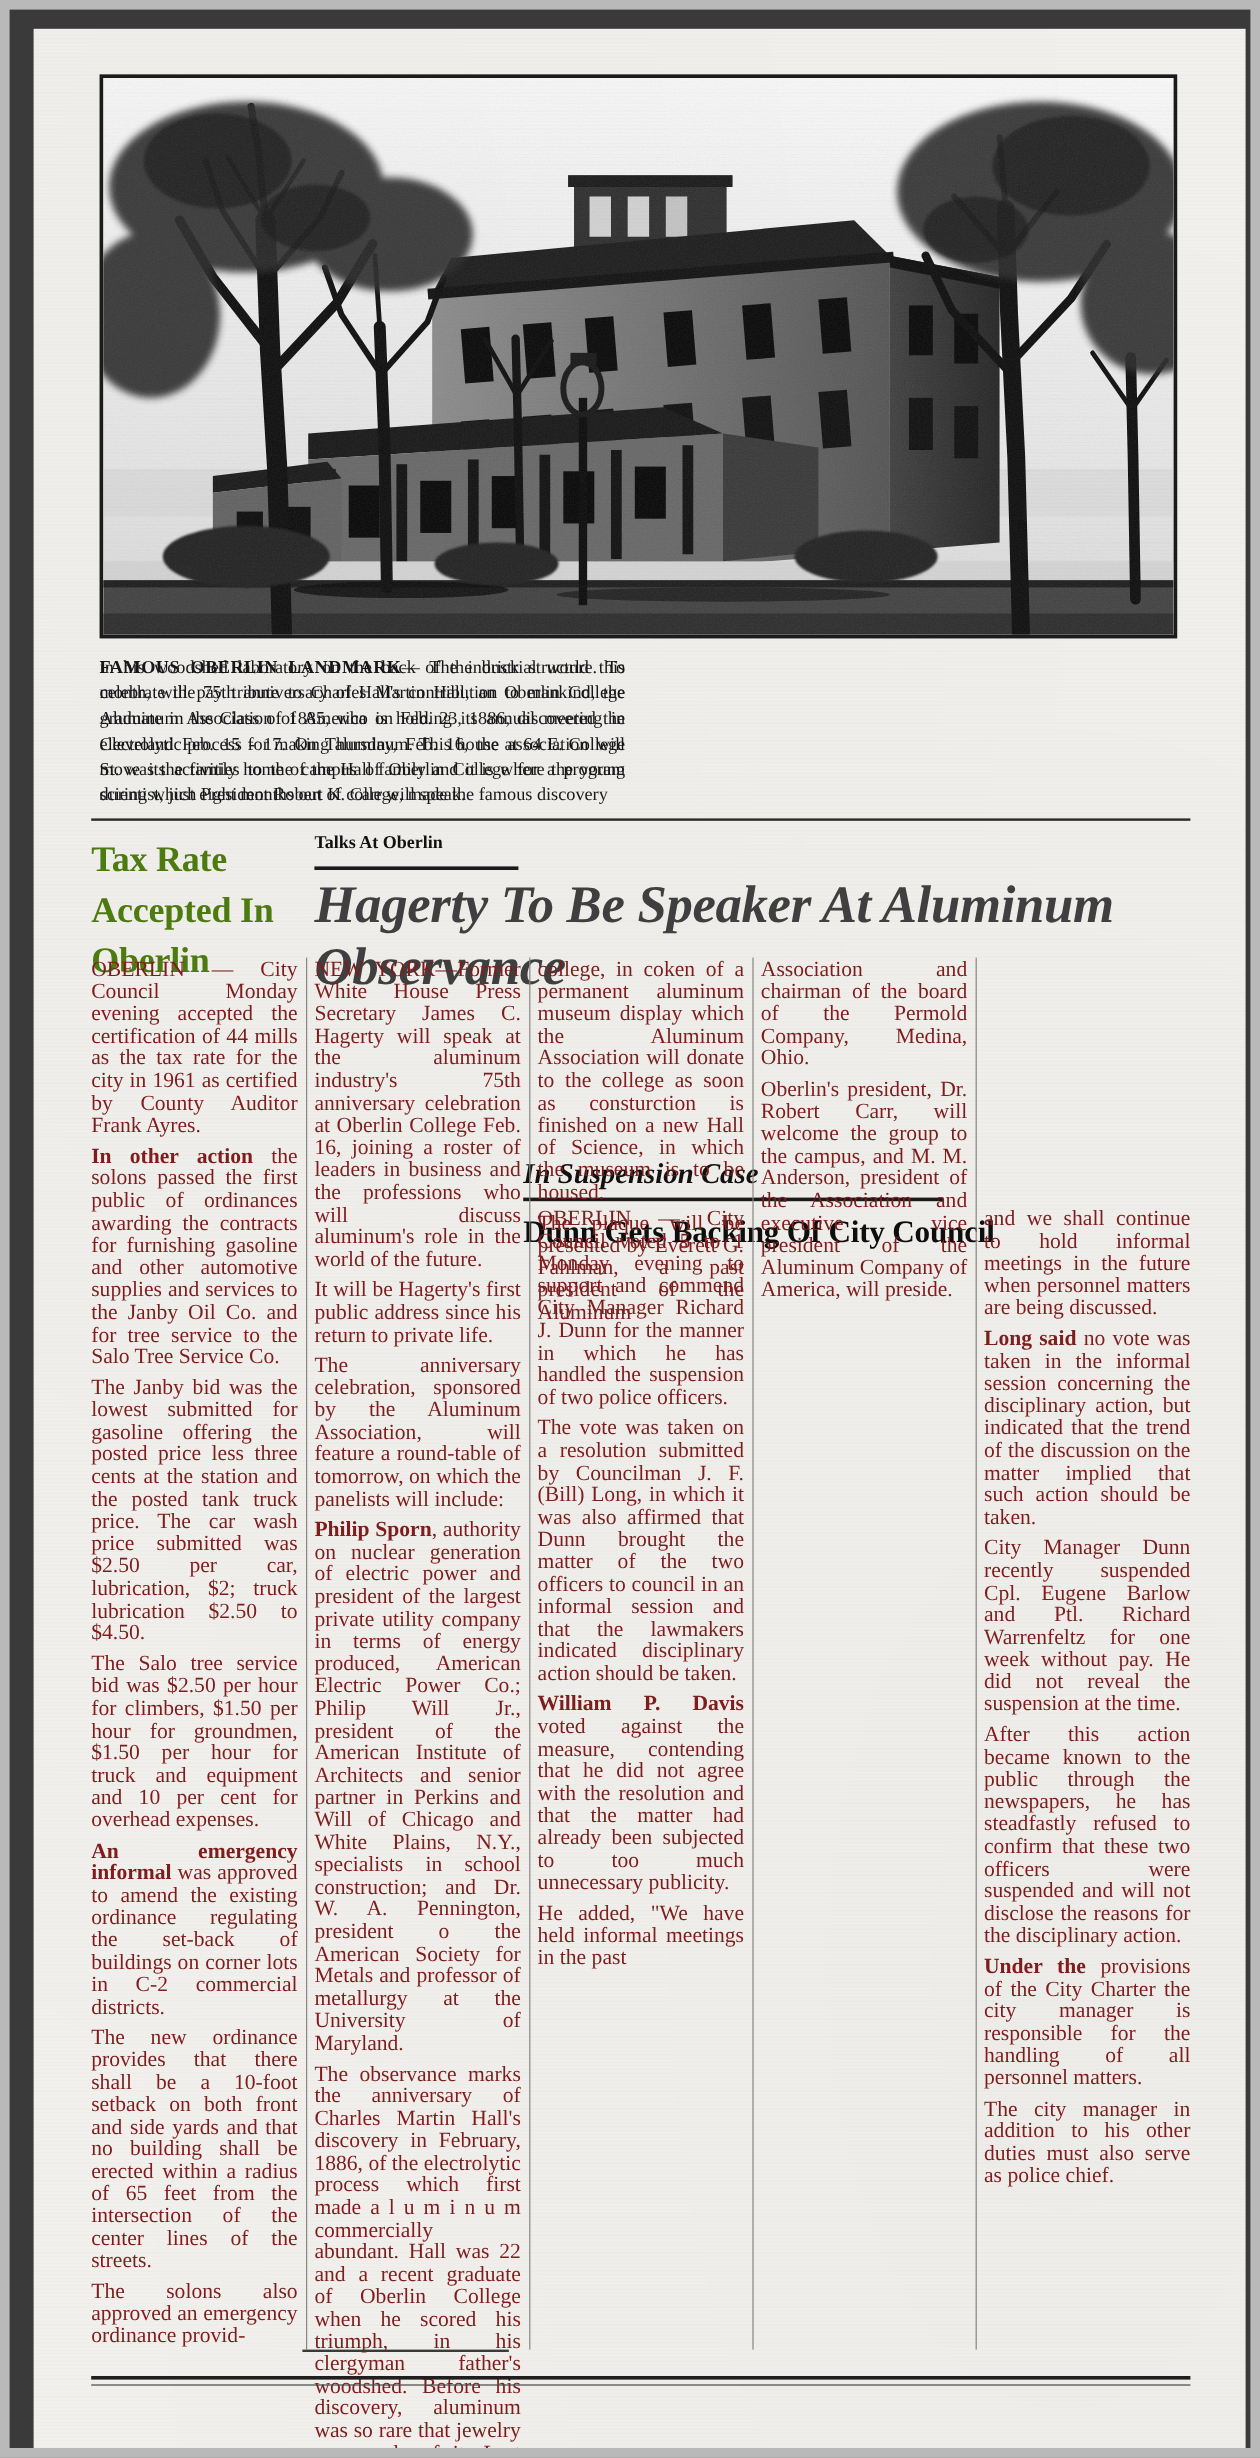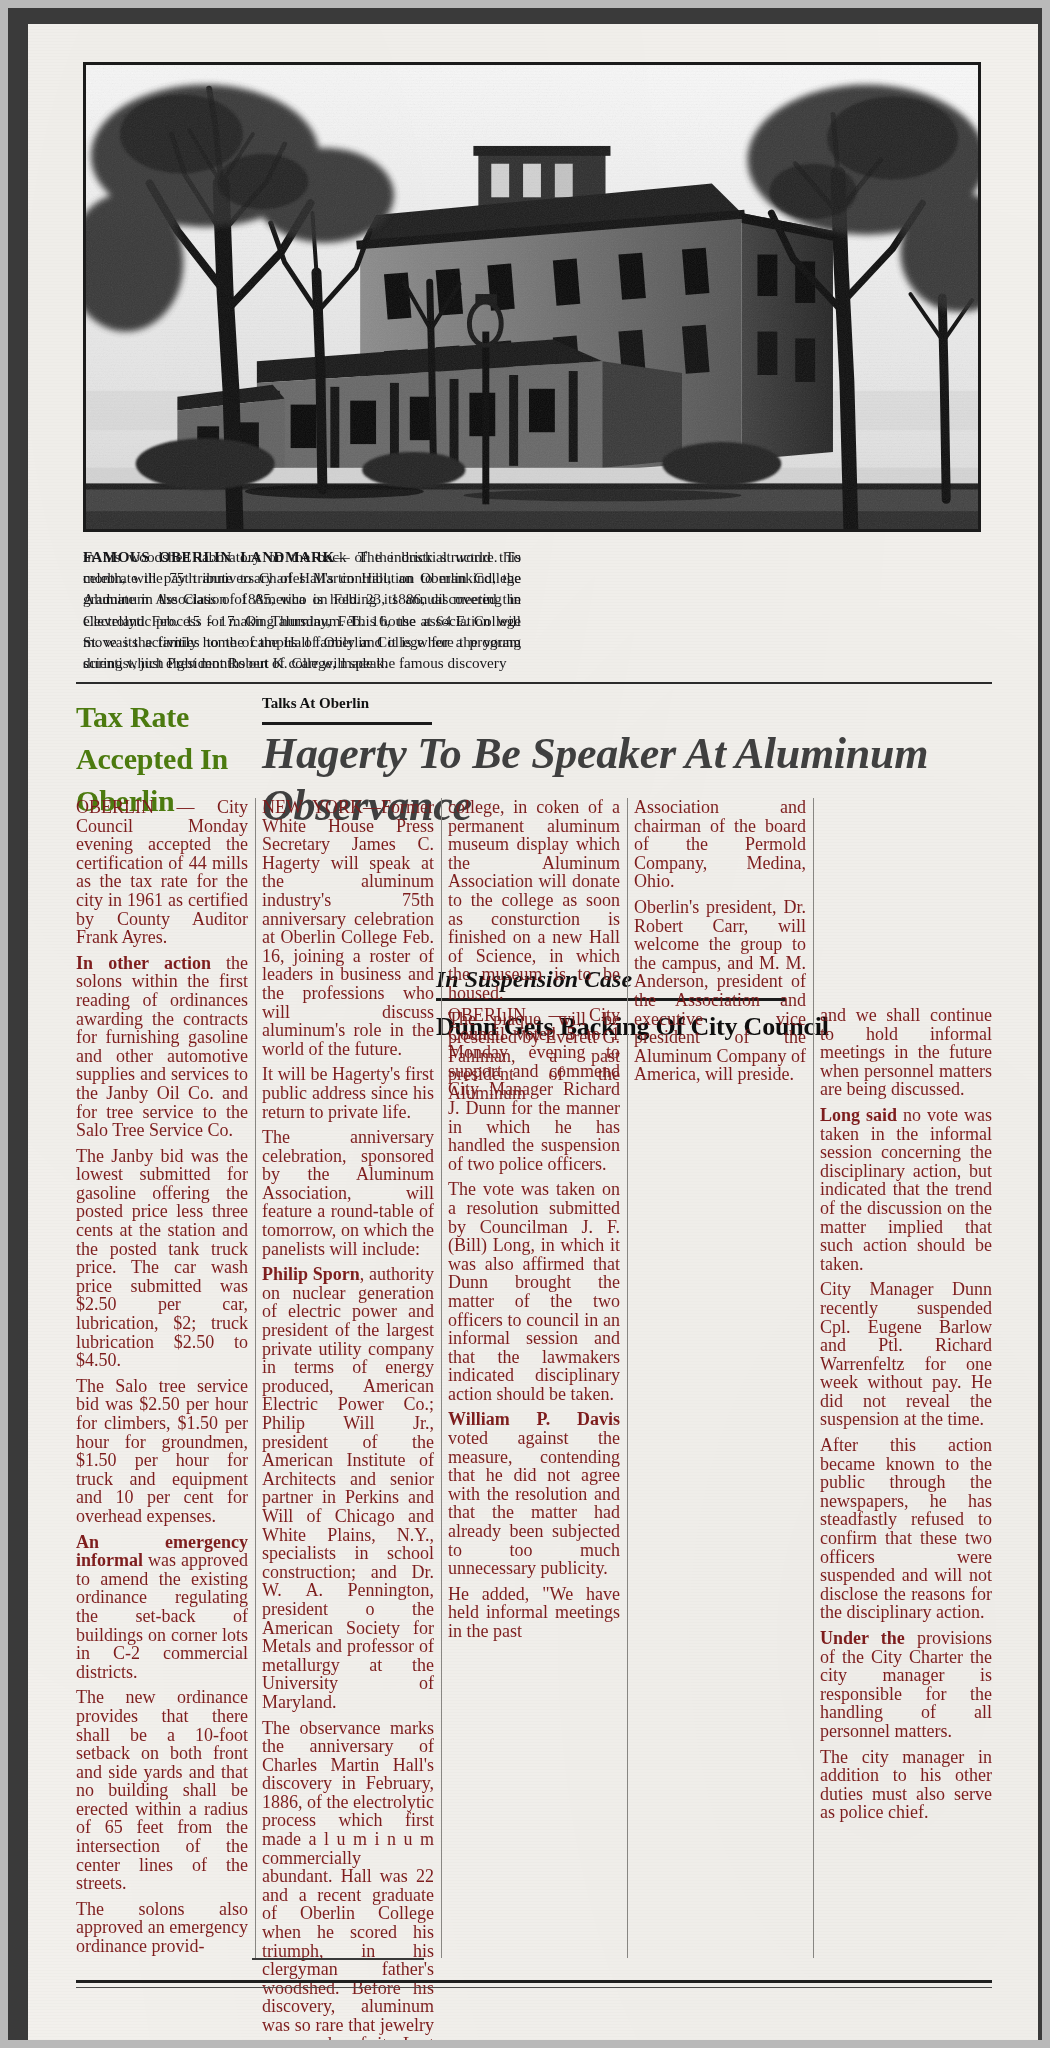--- a/index.html
+++ b/index.html
@@ -448,21 +448,21 @@
 
         <div class="cols">
 
           <div class="vrule" style="left:179px; top:0px; height:1160px;"></div>
           <div class="vrule" style="left:365px; top:0px; height:1160px;"></div>
           <div class="vrule" style="left:551px; top:0px; height:1160px;"></div>
           <div class="vrule" style="left:737px; top:0px; height:1160px;"></div>
 
           <div class="col c1">
             <p>OBERLIN — City Council Monday evening accepted the certification of 44 mills as the tax rate for the city in 1961 as certified by County Auditor Frank Ayres.</p>
-            <p><span class="inlinebold">In other action</span><span> the solons within the first reading of ordinances awarding the contracts for furnishing gasoline and other automotive supplies and services to the Janby Oil Co. and for tree service to the Salo Tree Service Co.</span></p>
+            <p><span class="inlinebold">In other action</span><span> the solons passed the first public of ordinances awarding the contracts for furnishing gasoline and other automotive supplies and services to the Janby Oil Co. and for tree service to the Salo Tree Service Co.</span></p>
             <p>The Janby bid was the lowest submitted for gasoline offering the posted price less three cents at the station and the posted tank truck price. The car wash price submitted was $2.50 per car, lubrication, $2; truck lubrication $2.50 to $4.50.</p>
             <p>The Salo tree service bid was $2.50 per hour for climbers, $1.50 per hour for groundmen, $1.50 per hour for truck and equipment and 10 per cent for overhead expenses.</p>
             <p><span class="inlinebold">An emergency informal</span><span> was approved to amend the existing ordinance regulating the set-back of buildings on corner lots in C-2 commercial districts.</span></p>
             <p>The new ordinance provides that there shall be a 10-foot setback on both front and side yards and that no building shall be erected within a radius of 65 feet from the intersection of the center lines of the streets.</p>
             <p>The solons also approved an emergency ordinance provid-</p>
           </div>
 
           <div class="col c2">
             <p>NEW YORK—Former White House Press Secretary James C. Hagerty will speak at the aluminum industry's 75th anniversary celebration at Oberlin College Feb. 16, joining a roster of leaders in business and the professions who will discuss aluminum's role in the world of the future.</p>
             <p>It will be Hagerty's first public address since his return to private life.</p>

